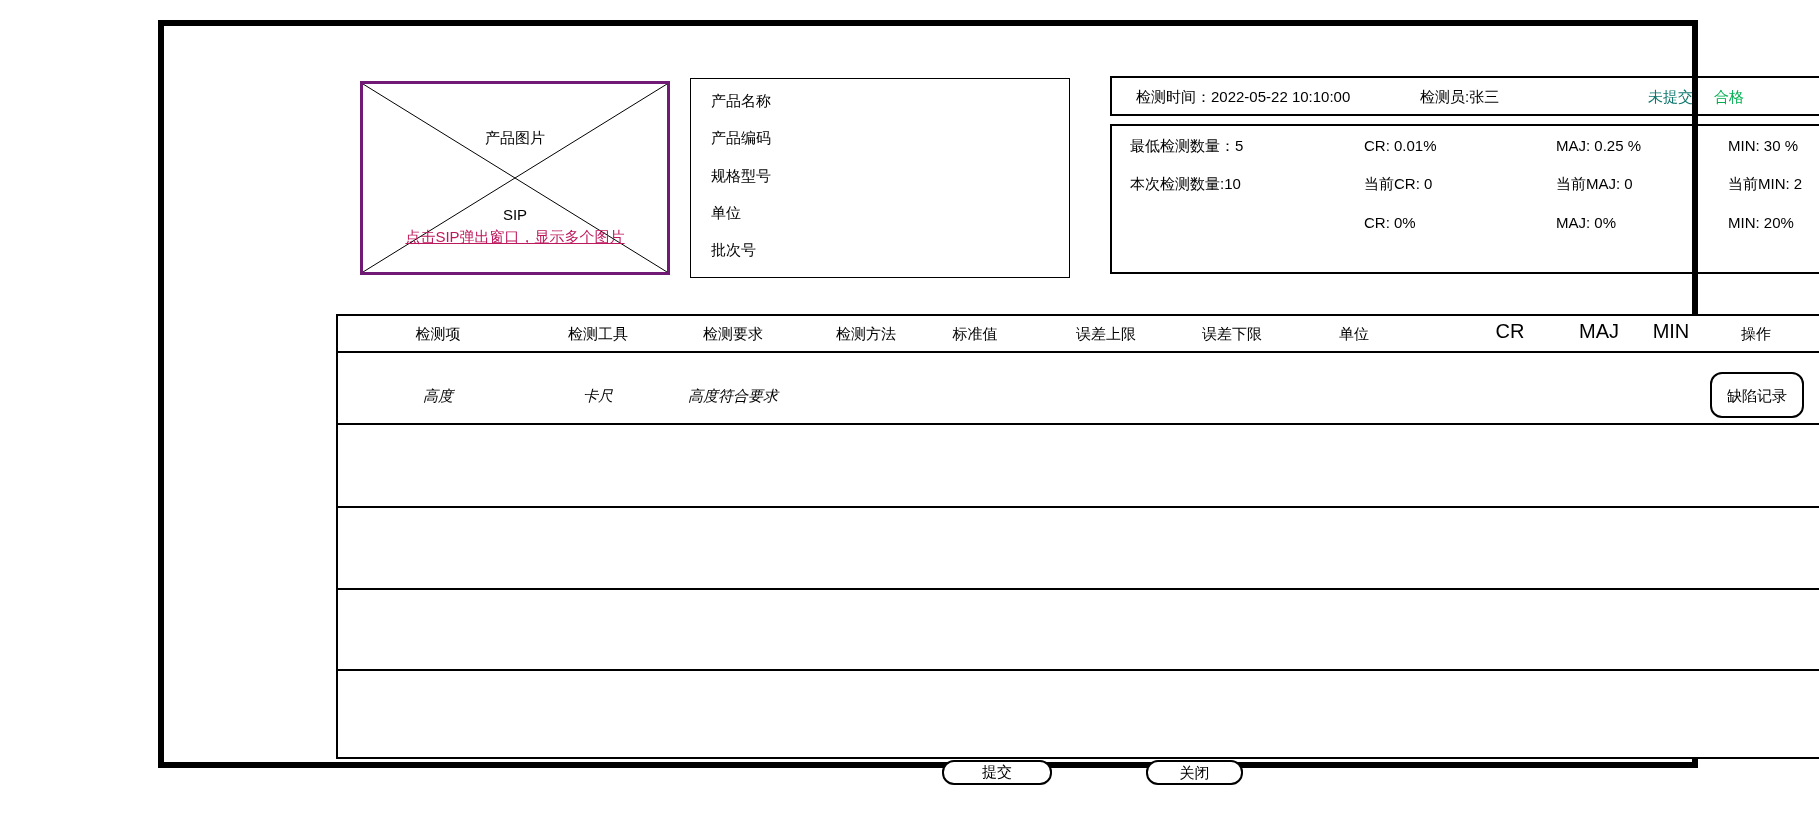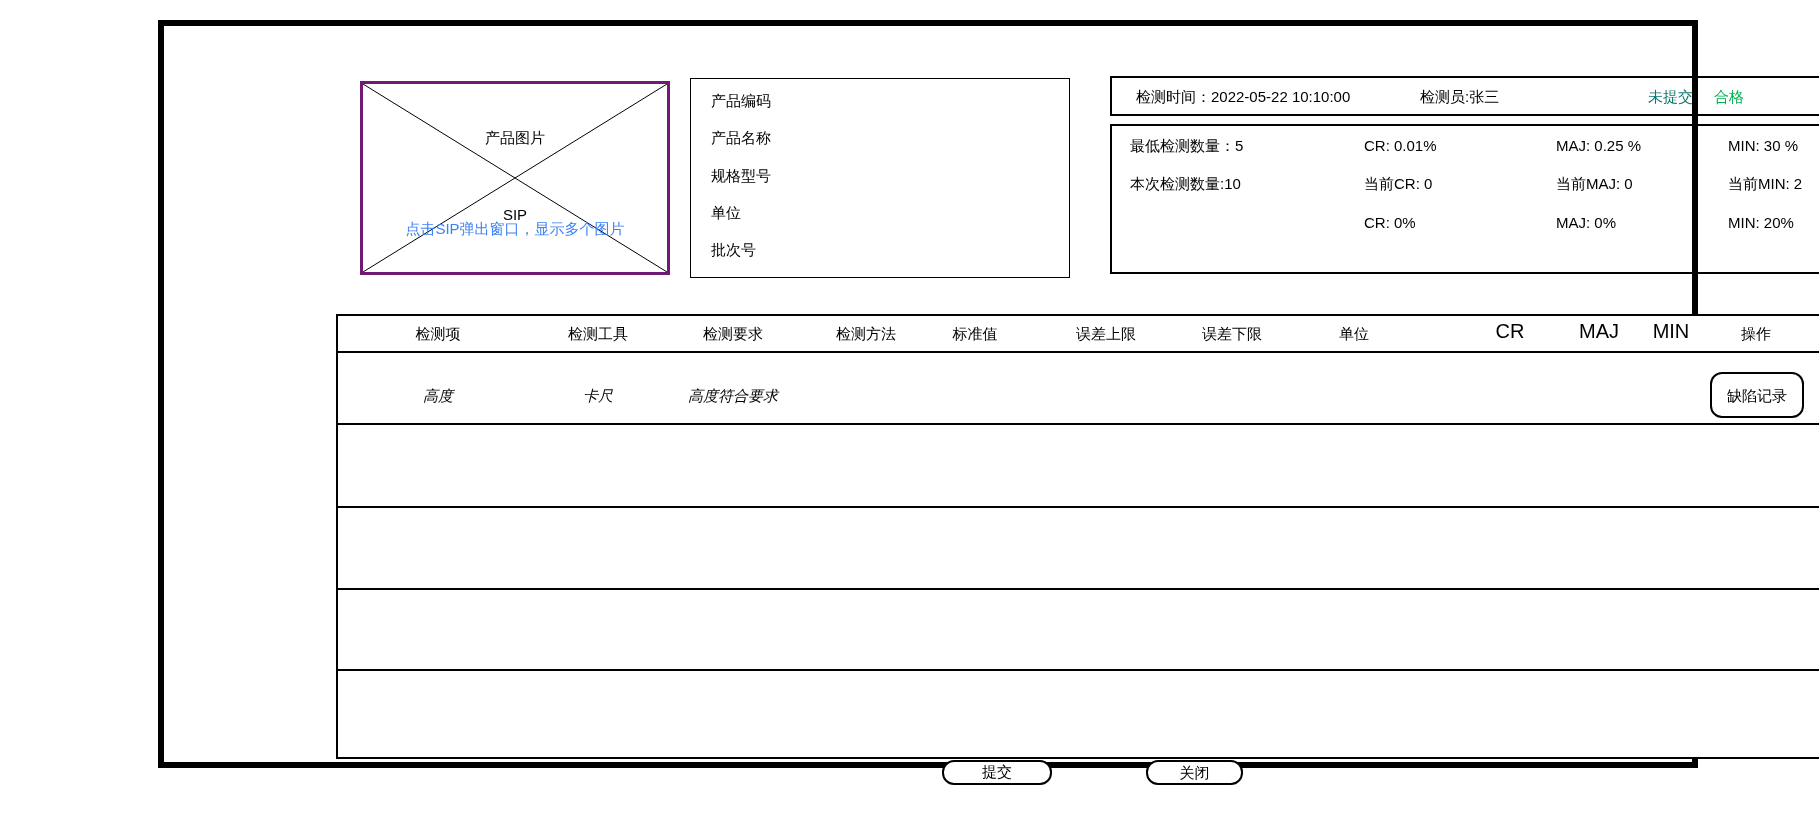--- a/index.html
+++ b/index.html
@@ -29,21 +29,21 @@
   .img-box {
     position: absolute;
     left: 196px; top: 55px;
     width: 310px; height: 194px;
     border: 3px solid #701a75;
   }
   .img-box svg { position: absolute; left: 0; top: 0; width: 100%; height: 100%; }
   .img-box .cap { position: absolute; left: 0; width: 100%; text-align: center; font-size: 15px; }
   .cap-title { top: 45px; }
   .cap-sip { top: 122px; }
-  .cap-note { top: 136px; color: #3b82f6; font-size: 14px; }
+  .cap-note { top: 144px; color: #be185d; font-size: 14px; text-decoration: underline; }
 
   
   .form-box {
     position: absolute;
     left: 526px; top: 52px;
     width: 380px; height: 200px;
     border: 1px solid #000;
     display: flex;
     flex-direction: column;
     justify-content: space-between;
@@ -144,22 +144,22 @@
       <svg viewBox="0 0 100 100" preserveAspectRatio="none">
         <line x1="0" y1="0" x2="100" y2="100" stroke="#000" stroke-width="1" vector-effect="non-scaling-stroke"></line>
         <line x1="100" y1="0" x2="0" y2="100" stroke="#000" stroke-width="1" vector-effect="non-scaling-stroke"></line>
       </svg>
       <span class="cap cap-title">产品图片</span>
       <span class="cap cap-sip">SIP</span>
       <span class="cap cap-note">点击SIP弹出窗口，显示多个图片</span>
     </div>
 
     <div class="form-box">
+      <span class="f-label">产品名称</span>
       <span class="f-label">产品编码</span>
-      <span class="f-label">产品名称</span>
       <span class="f-label">规格型号</span>
       <span class="f-label">单位</span>
       <span class="f-label">批次号</span>
     </div>
 
     <div class="info-box">
       <span class="inf-time"><span>检测时间：</span><span>2022-05-22  10:10:00</span></span>
       <span class="inf-inspector">检测员:张三</span>
       <span class="inf-submit">未提交</span>
       <span class="inf-result">合格</span>

